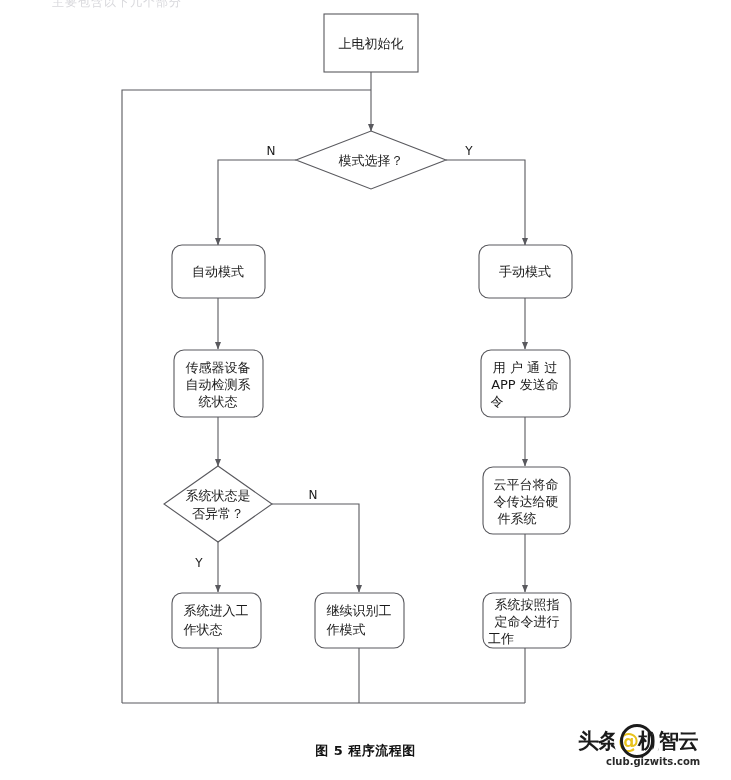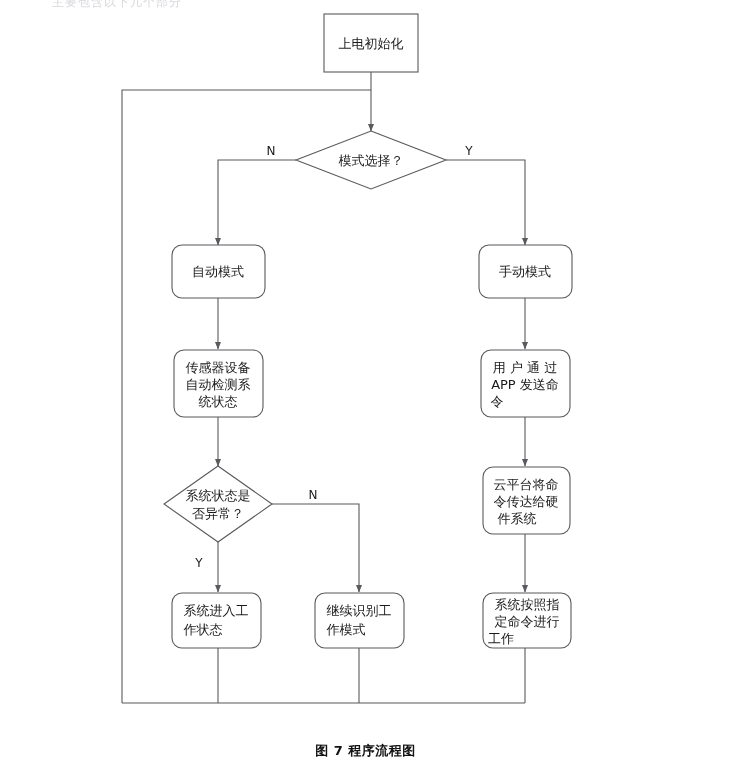--- a/index.html
+++ b/index.html
@@ -218,16 +218,24 @@
     <text class="node-text" x="527" y="605">系统按照指</text>
     <text class="node-text" x="527" y="622">定命令进行</text>
     <text class="node-text" x="501" y="639">工作</text>
 
     <text class="edge-label" x="271" y="155">N</text>
     <text class="edge-label" x="469" y="155">Y</text>
     <text class="edge-label" x="313" y="499">N</text>
     <text class="edge-label" x="199" y="567">Y</text>
   </svg>
 
-  <div class="caption">图 7  程序流程图</div>
-
+  <div class="caption">图 5  程序流程图</div>
+
+  <div class="watermark">
+    <div class="wm-main">
+      <span>头条</span><span class="yellow">@</span><span>机智云</span>
+    </div>
+    <div class="wm-ring"></div>
+    <div class="wm-ring-in"></div>
+    <div class="wm-url">club.gizwits.com</div>
+  </div>
 
 </div>
 
 </body></html>

